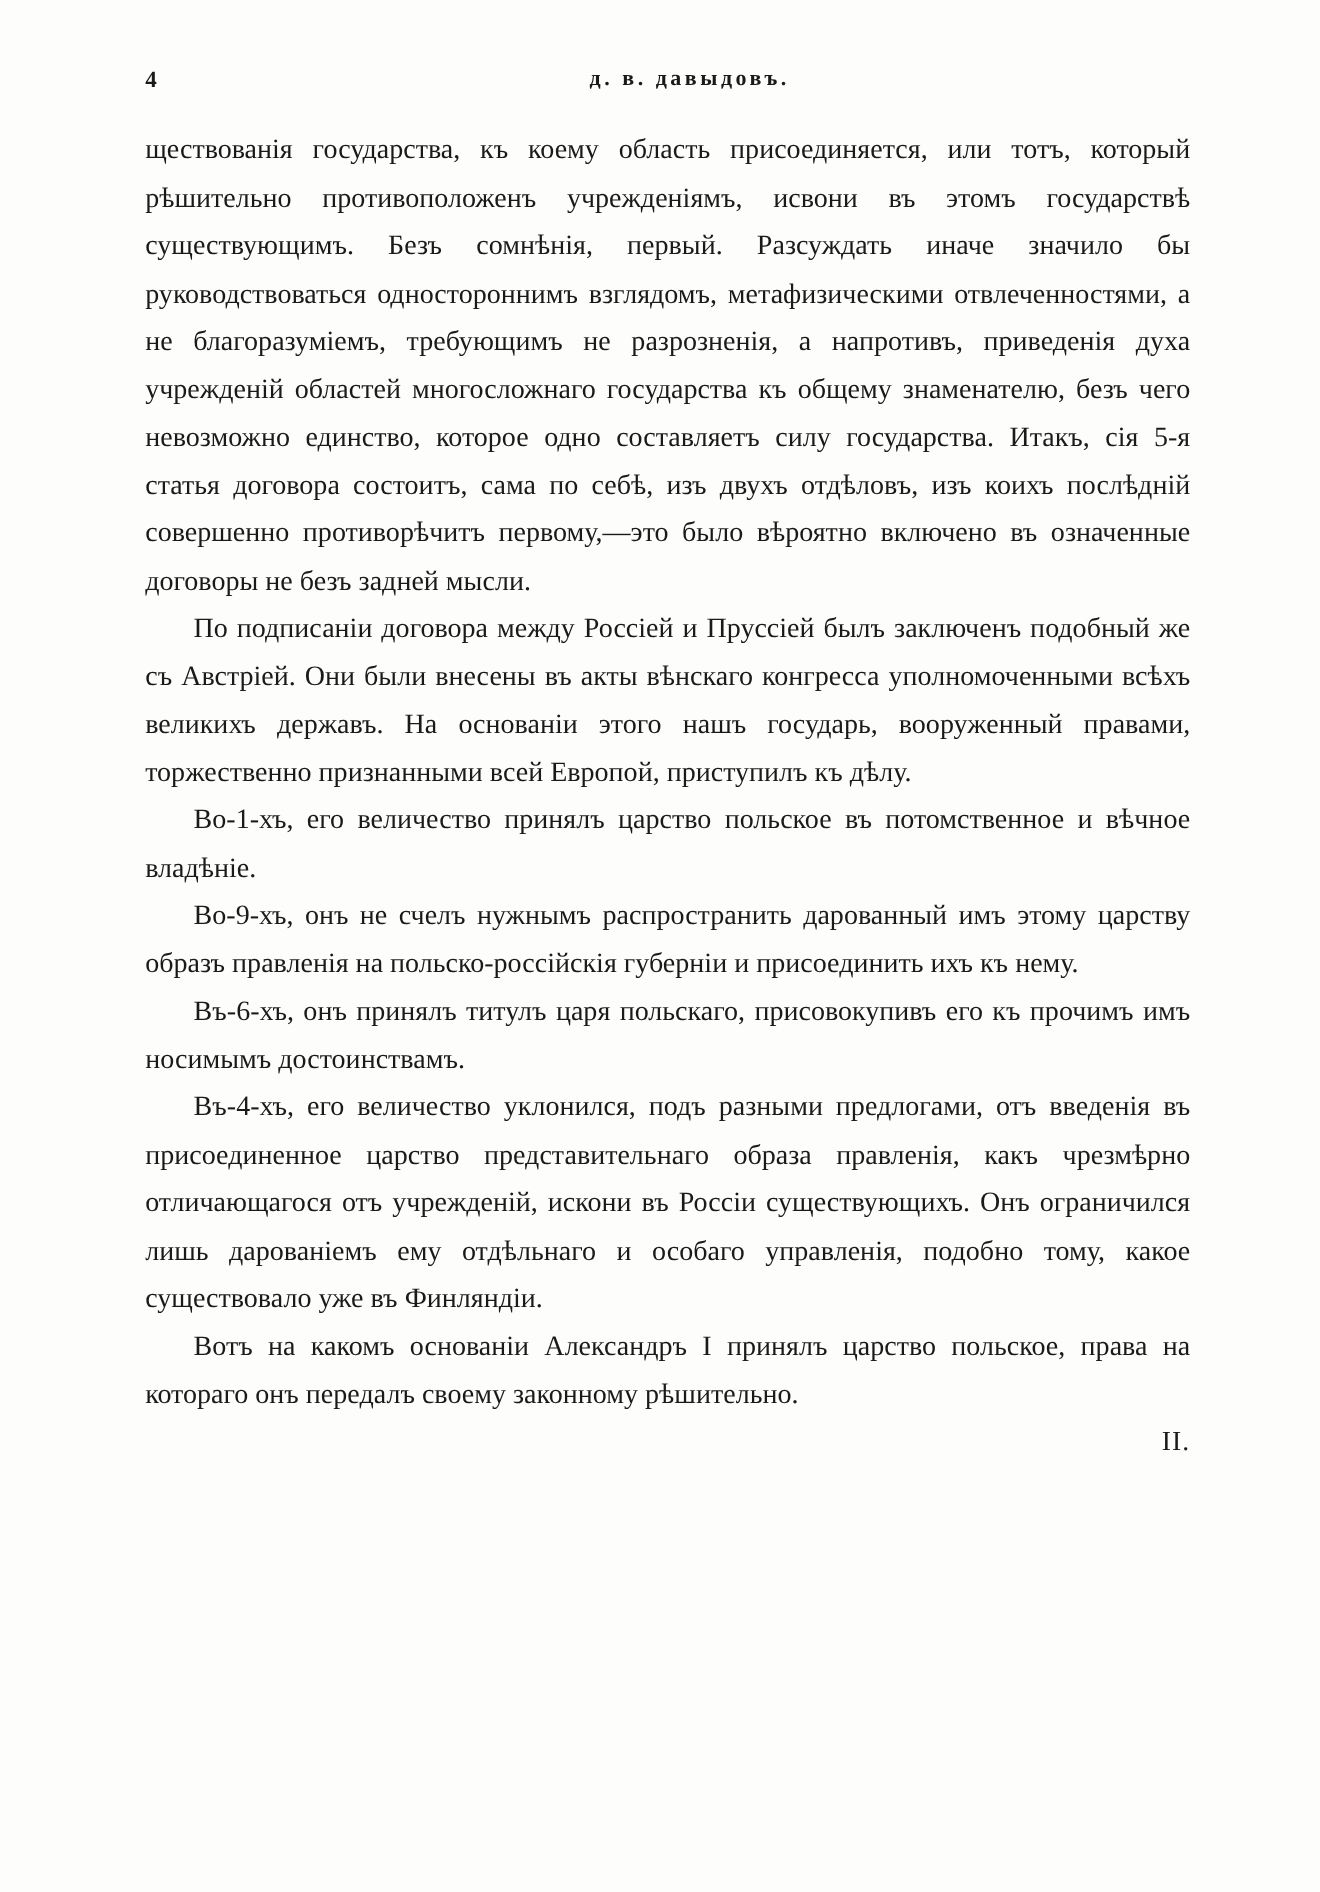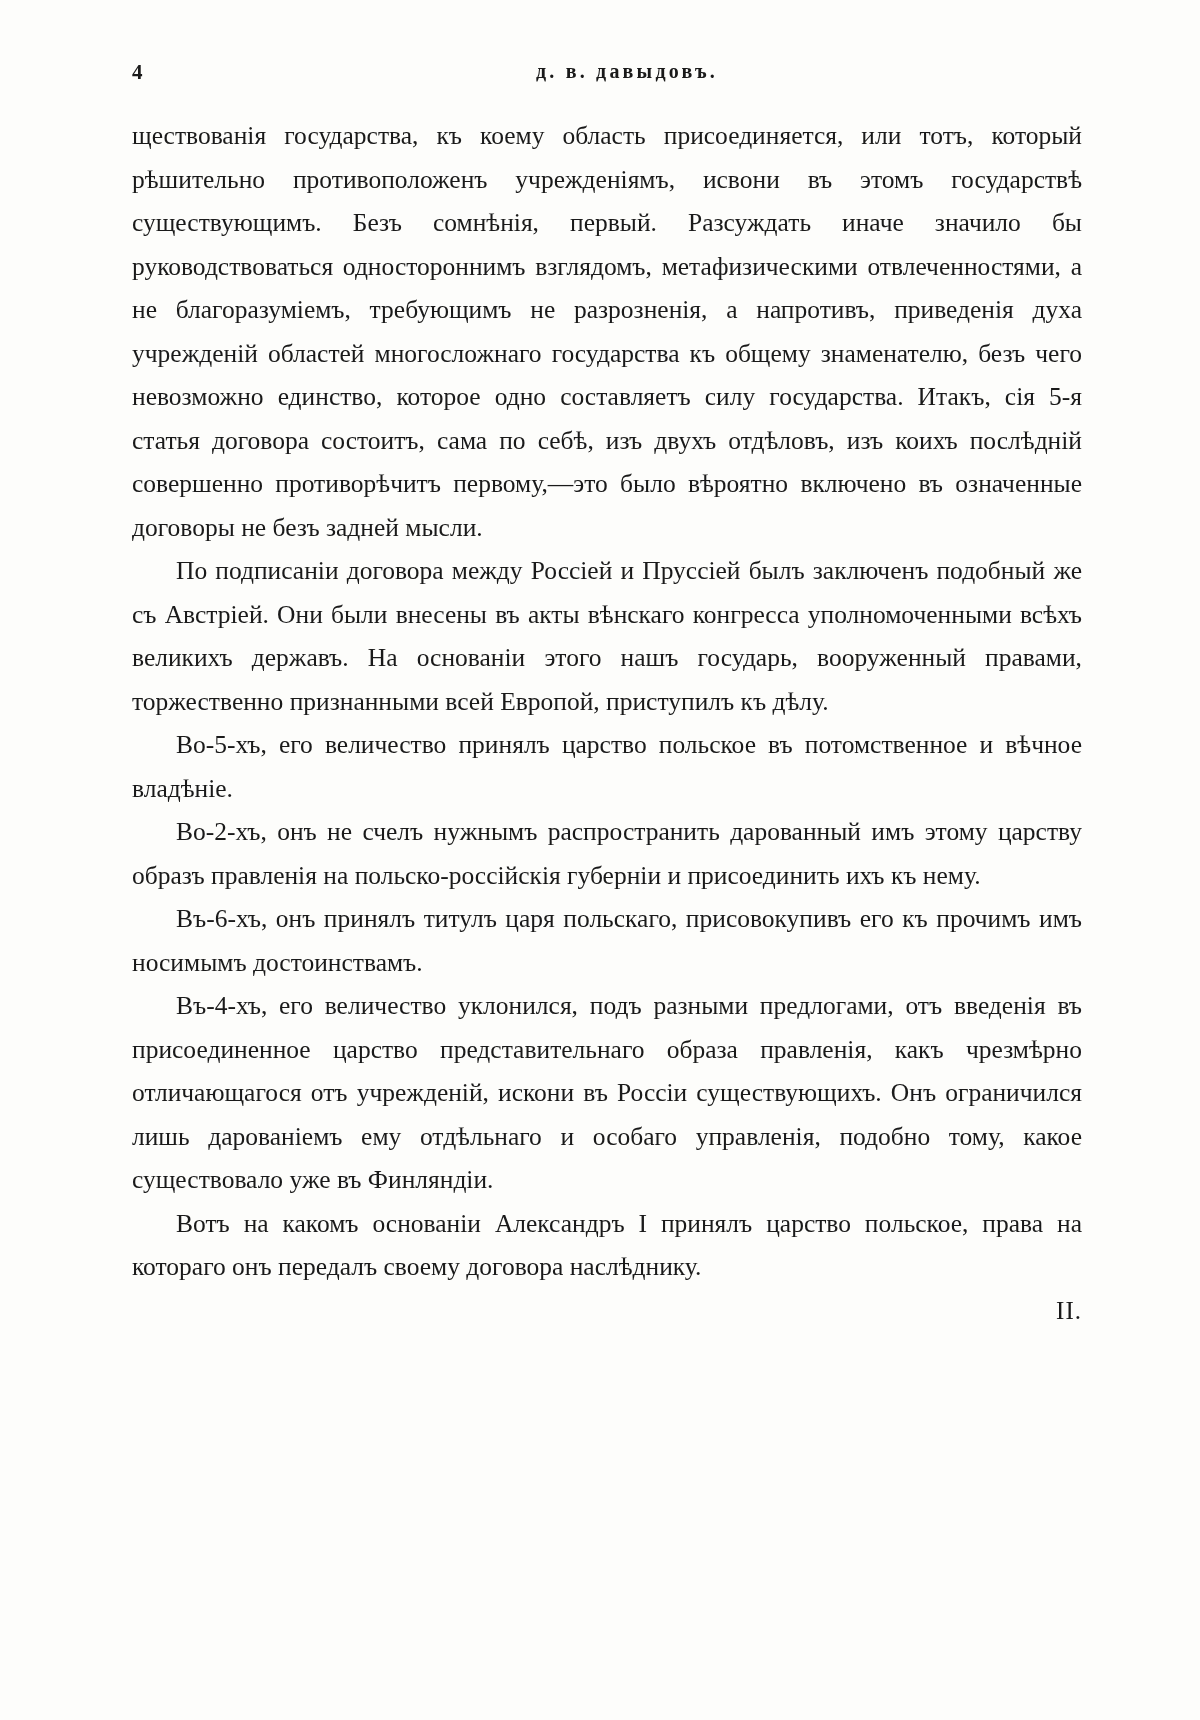--- a/index.html
+++ b/index.html
@@ -76,23 +76,23 @@
 
   <div class="page-header">
     <div class="folio">4</div>
     <div class="running-title">д. в. давыдовъ.</div>
   </div>
 
   <div class="body-text">
 
     <p class="no-indent">ществованія государства, къ коему область присоединяется, или тотъ, который рѣшительно противоположенъ учрежденіямъ, исвони въ этомъ государствѣ существующимъ. Безъ сомнѣнія, первый. Разсуждать иначе значило бы руководствоваться одностороннимъ взглядомъ, метафизическими отвлеченностями, а не благоразуміемъ, требующимъ не разрозненія, а напротивъ, приведенія духа учрежденій областей многосложнаго государства къ общему знаменателю, безъ чего невозможно единство, которое одно составляетъ силу государства. Итакъ, сія 5-я статья договора состоитъ, сама по себѣ, изъ двухъ отдѣловъ, изъ коихъ послѣдній совершенно противорѣчитъ первому,—это было вѣроятно включено въ означенные договоры не безъ задней мысли.</p>
     <p>По подписаніи договора между Россіей и Пруссіей былъ заключенъ подобный же съ Австріей. Они были внесены въ акты вѣнскаго конгресса уполномоченными всѣхъ великихъ державъ. На основаніи этого нашъ государь, вооруженный правами, торжественно признанными всей Европой, приступилъ къ дѣлу.</p>
-    <p>Во-5-хъ, его величество принялъ царство польское въ потомственное и вѣчное владѣніе.</p>
-    <p>Во-2-хъ, онъ не счелъ нужнымъ распространить дарованный имъ этому царству образъ правленія на польско-россійскія губерніи и присоединить ихъ къ нему.</p>
+    <p>Во-1-хъ, его величество принялъ царство польское въ потомственное и вѣчное владѣніе.</p>
+    <p>Во-9-хъ, онъ не счелъ нужнымъ распространить дарованный имъ этому царству образъ правленія на польско-россійскія губерніи и присоединить ихъ къ нему.</p>
     <p>Въ-6-хъ, онъ принялъ титулъ царя польскаго, присовокупивъ его къ прочимъ имъ носимымъ достоинствамъ.</p>
     <p>Въ-4-хъ, его величество уклонился, подъ разными предлогами, отъ введенія въ присоединенное царство представительнаго образа правленія, какъ чрезмѣрно отличающагося отъ учрежденій, искони въ Россіи существующихъ. Онъ ограничился лишь дарованіемъ ему отдѣльнаго и особаго управленія, подобно тому, какое существовало уже въ Финляндіи.</p>
-    <p>Вотъ на какомъ основаніи Александръ I принялъ царство польское, права на котораго онъ передалъ своему договора наслѣднику.</p>
+    <p>Вотъ на какомъ основаніи Александръ I принялъ царство польское, права на котораго онъ передалъ своему законному рѣшительно.</p>
 
     <p class="section-mark">II.</p>
 
 
   </div>
 </div>
 
 </body></html>

